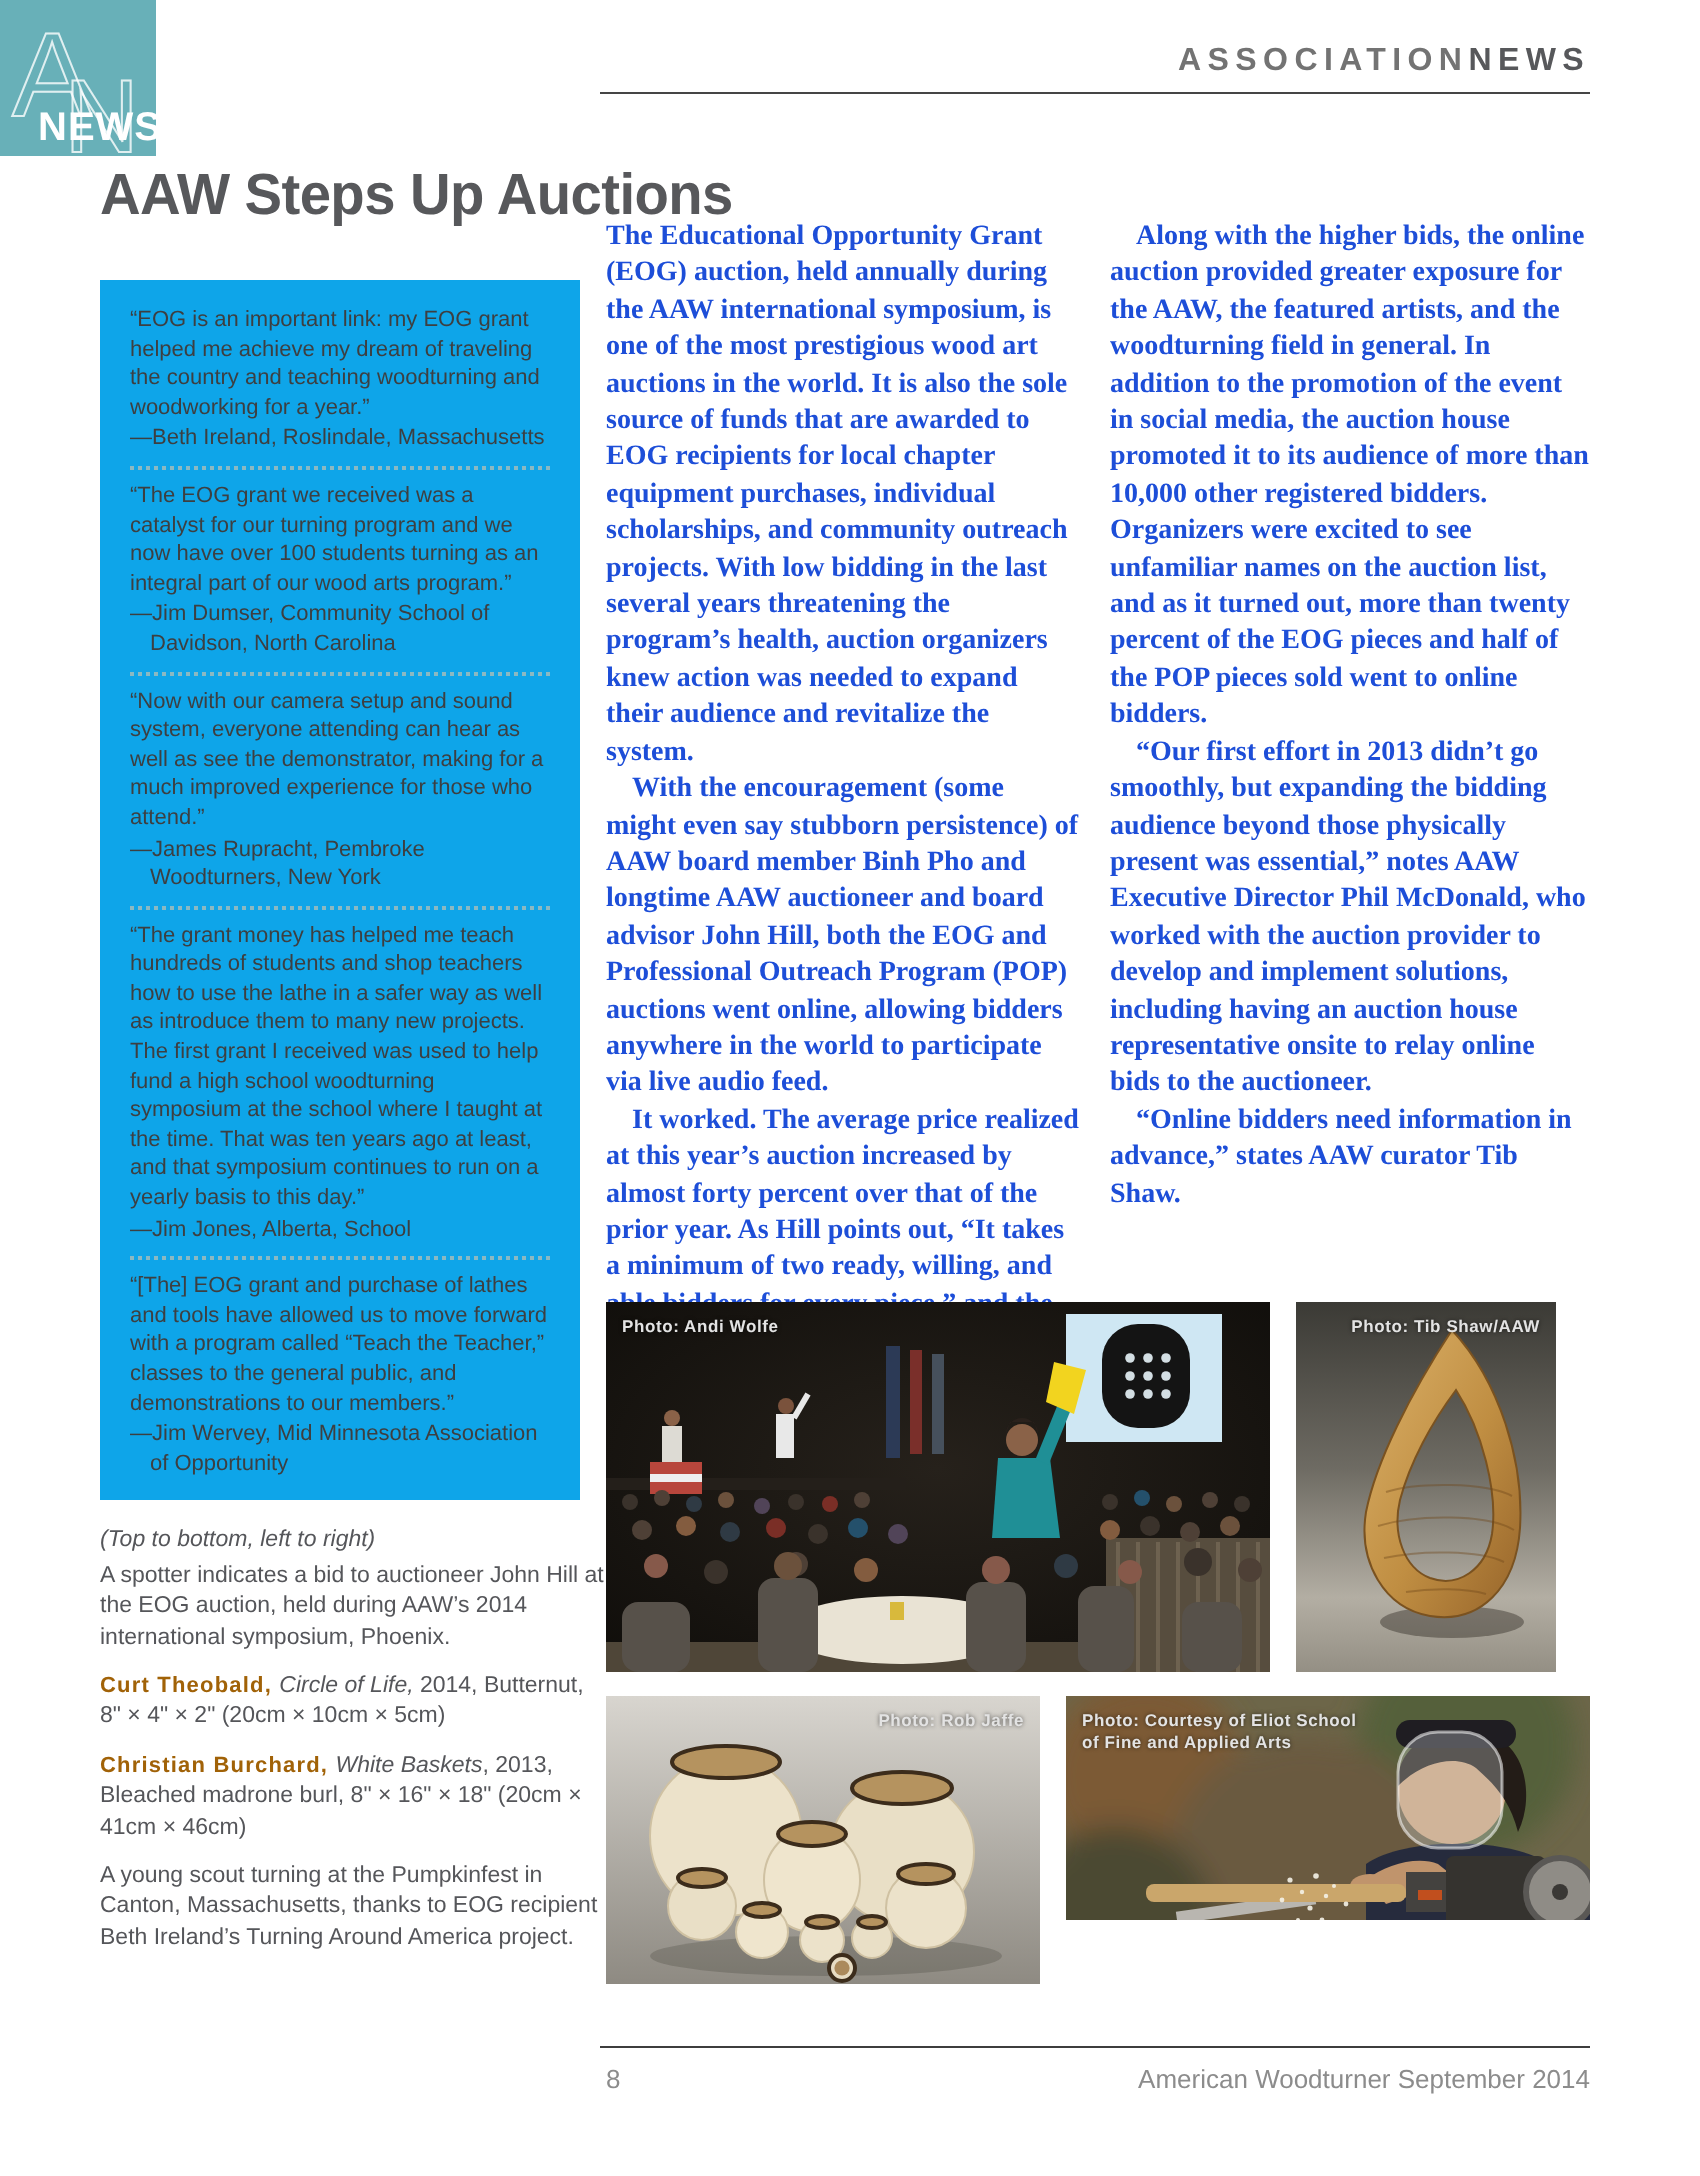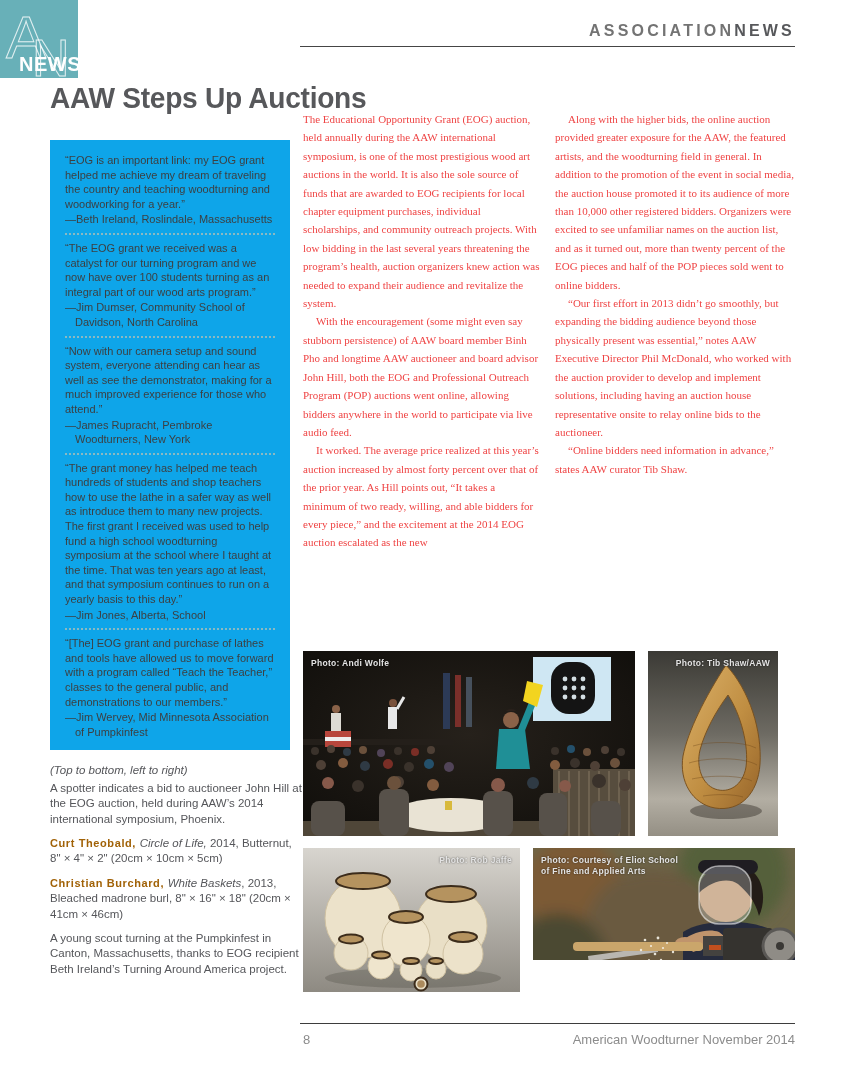--- a/index.html
+++ b/index.html
@@ -23,21 +23,21 @@
   .q-attr{margin:1px 0 0;font-size:11px;line-height:14.6px;color:#3d3f41;
           padding-left:10px;text-indent:-10px;}
   .q-sep{border-top:2px dotted #8bb9c2;margin:6px 0;}
   .captions{margin-top:13px;width:252px;}
   .cap{margin:0 0 9px;font-size:11.5px;line-height:15.4px;color:#55565a;}
   .cap-intro{font-style:italic;margin-bottom:2px;}
   .cap-artist{font-weight:bold;letter-spacing:0.6px;color:#a16207;font-size:11px;}
   .cap-title{font-style:italic;}
   
   .col{position:absolute;top:110px;height:548px;overflow:hidden;
-       font-family:"Liberation Serif",serif;font-size:11px;line-height:18.4px;color:#ef4444;}
+       font-family:"Liberation Serif",serif;font-size:14px;line-height:18.4px;color:#1d4ed8;font-weight:bold;}
   .col p{margin:0;}
   .col p.ind{text-indent:13px;}
   .col1{left:303px;width:237px;}
   .col2{left:555px;width:240px;}
   
   .fig{position:absolute;overflow:hidden;background:#a21caf;}
   .fig svg{display:block;}
   .credit{position:absolute;font-weight:bold;font-size:8.5px;line-height:10.5px;
           color:#e3e3e3;letter-spacing:0.3px;white-space:pre-line;text-shadow:0 0 2px rgba(0,0,0,.6);}
   .credit.tl{left:8px;top:7px;} .credit.tr{right:8px;top:7px;text-align:right;}
@@ -78,21 +78,21 @@
       <p class="q-text">“The EOG grant we received was a catalyst for our turning program and we now have over 100 students turning as an integral part of our wood arts program.”</p>
       <p class="q-attr">—Jim Dumser, Community School of Davidson, North Carolina</p>
       <div class="q-sep"></div>
       <p class="q-text">“Now with our camera setup and sound system, everyone attending can hear as well as see the demonstrator, making for a much improved experience for those who attend.”</p>
       <p class="q-attr">—James Rupracht, Pembroke Woodturners, New York</p>
       <div class="q-sep"></div>
       <p class="q-text">“The grant money has helped me teach hundreds of students and shop teachers how to use the lathe in a safer way as well as introduce them to many new projects. The first grant I received was used to help fund a high school woodturning symposium at the school where I taught at the time. That was ten years ago at least, and that symposium continues to run on a yearly basis to this day.”</p>
       <p class="q-attr">—Jim Jones, Alberta, School</p>
       <div class="q-sep"></div>
       <p class="q-text">“[The] EOG grant and purchase of lathes and tools have allowed us to move forward with a program called “Teach the Teacher,” classes to the general public, and demonstrations to our members.”</p>
-      <p class="q-attr">—Jim Wervey, Mid Minnesota Association of Pumpkinfest</p>
+      <p class="q-attr">—Jim Wervey, Mid Minnesota Association of Opportunity</p>
     </div>
     <div class="captions">
       <p class="cap cap-intro">(Top to bottom, left to right)</p>
       <p class="cap">A spotter indicates a bid to auctioneer John Hill at the EOG auction, held during AAW’s 2014 international symposium, Phoenix.</p>
       <p class="cap"><span class="cap-artist">Curt Theobald, </span><span class="cap-title">Circle of Life,</span><span> 2014, Butternut, 8" × 4" × 2" (20cm × 10cm × 5cm)</span></p>
       <p class="cap"><span class="cap-artist">Christian Burchard, </span><span class="cap-title">White Baskets</span><span>, 2013, Bleached madrone burl, 8" × 16" × 18" (20cm × 41cm × 46cm)</span></p>
       <p class="cap">A young scout turning at the Pumpkinfest in Canton, Massachusetts, thanks to EOG recipient Beth Ireland’s Turning Around America project.</p>
     </div>
   </div>
 
@@ -317,15 +317,15 @@
           <circle cx="116" cy="112" r="1.0"></circle>
         <circle cx="128" cy="112" r="1.2"></circle>
       </g>
     </svg>
     <span class="credit tl">Photo: Courtesy of Eliot School
 of Fine and Applied Arts</span>
   </div>
 
   <div class="footer-rule"></div>
   <span class="footer-page">8</span>
-  <span class="footer-journal">American Woodturner November 2014</span>
+  <span class="footer-journal">American Woodturner September 2014</span>
 
 </div>
 
 </body></html>

